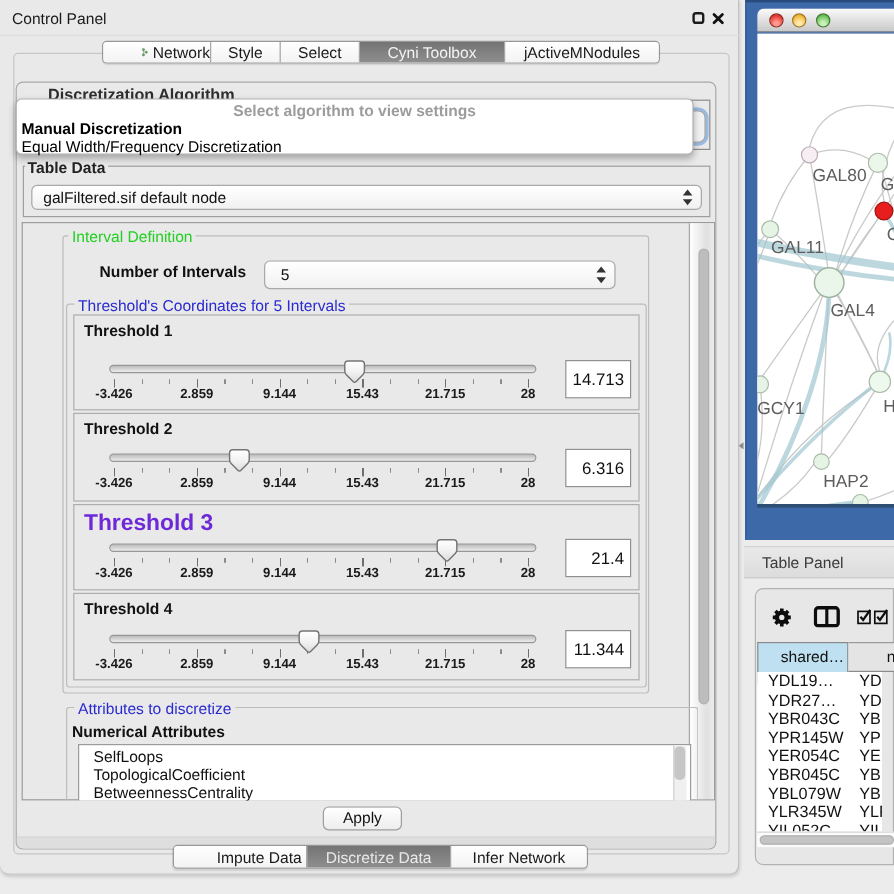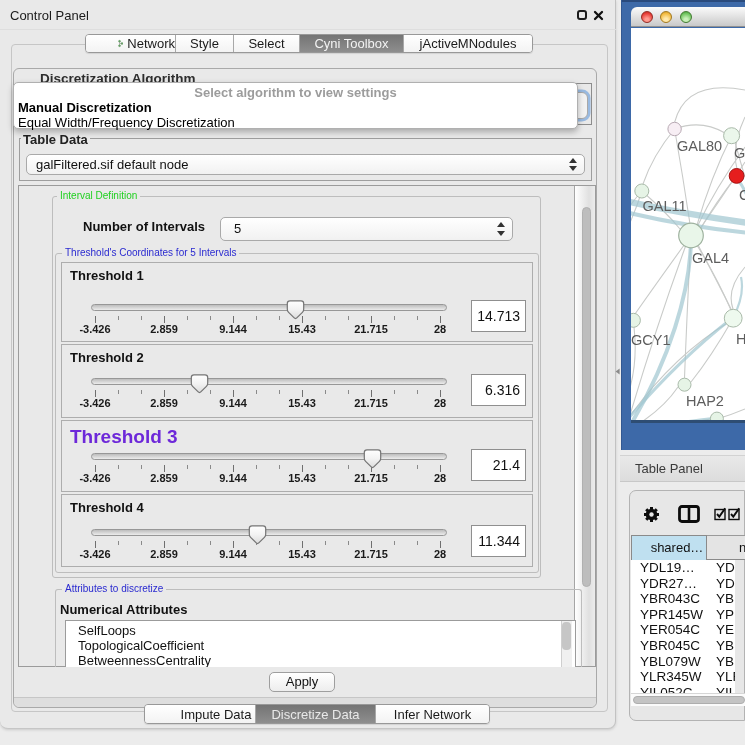--- a/index.html
+++ b/index.html
@@ -10,21 +10,21 @@
 .combo{background:linear-gradient(#ffffff,#f1f1f1);border:1px solid #a9a9a9;border-radius:5px;font-size:13px;color:#111;}
 .arr{position:absolute;right:7px;width:0;height:0;border-left:4px solid transparent;border-right:4px solid transparent;}
 .arrup{border-bottom:5px solid #333;}
 .arrdn{border-top:5px solid #333;}
 .tpanel{background:#e9e9e9;border:1px solid #adadad;}
 .groove{height:7px;border-radius:4px;border:1px solid #979797;background:linear-gradient(#bdbdbd,#ececec);}
 .tickmin{height:4px;background:repeating-linear-gradient(to right,#8a8a8a 0 1px,transparent 1px 23px);}
 .tickmaj{height:7px;background:repeating-linear-gradient(to right,#6f6f6f 0 1px,transparent 1px 69px);}
 .tl{position:absolute;transform:translateX(-50%);font-size:11px;font-weight:bold;color:#1a1a1a;}
 .vbox{width:55px;height:32px;background:#fff;border:1px solid #8f8f8f;font-size:14px;color:#111;text-align:right;padding-right:5px;line-height:30px;}
-.glabel{font-size:10px;background:#e9e9e9;padding:0 3px;}
+.glabel{font-size:13px;background:#e9e9e9;padding:0 3px;}
 </style></head>
 <body>
 
 <div class="a" style="left:0;top:0;width:616px;height:729px;background:#e9e9e9;border-right:1px solid #c2c2c2;border-bottom:1px solid #c6c6c6;border-radius:0 0 8px 8px;box-shadow:0 1px 3px rgba(0,0,0,0.15);"></div>
 <div class="a" style="left:10px;top:8px;font-size:13px;color:#1b1b1b;">Control Panel</div>
 <div class="a" style="left:0;top:29px;width:616px;height:1px;background:#dedede;"></div>
 
 <div class="a" style="left:577px;top:10px;width:10px;height:10px;border:2px solid #1c1c1c;border-radius:3px;"></div>
 <svg class="a" style="left:593px;top:10px;" width="11" height="11" viewBox="0 0 11 11">
     <path d="M2 2 L9 9 M9 2 L2 9" stroke="#111" stroke-width="2.3" stroke-linecap="round"></path>
@@ -39,21 +39,21 @@
   <div class="seg" style="width:89px;">
     <svg width="12" height="17" viewBox="0 0 12 17" style="margin-right:4px;">
         <path d="M3.5 3.5 V13.5 M3.5 8.5 L8.5 8.5" stroke="#888" stroke-width="1.1" fill="none"></path>
         <circle cx="3.5" cy="3.5" r="2.2" fill="#6aa86a" stroke="#3e7a3e" stroke-width="0.8"></circle>
         <circle cx="9" cy="8.5" r="2.2" fill="#6aa86a" stroke="#3e7a3e" stroke-width="0.8"></circle>
         <circle cx="3.5" cy="13.5" r="2.2" fill="#6aa86a" stroke="#3e7a3e" stroke-width="0.8"></circle>
       </svg>
     Network</div>
   <div class="seg" style="width:58px;">Style</div>
   <div class="seg" style="width:66px;">Select</div>
-  <div class="seg sel" style="width:104px;">Cyni Toolbox</div>
+  <div class="seg sel" style="width:121px;">Cyni Toolbox</div>
   <div class="seg" style="width:129px;">jActiveMNodules</div>
 </div>
 
 <div class="a bold" style="left:40px;top:71px;font-size:13.5px;color:#2e2e2e;">Discretization Algorithm</div>
 <div class="a" style="left:19px;top:83px;width:573px;height:42px;border:1px solid #8d8d8d;"></div>
 <div class="a" style="left:440px;top:92px;width:148px;height:27px;border-radius:6px;background:#f2f2f2;border:1px solid #a9a9a9;box-shadow:0 0 0 2.5px rgba(100,155,220,0.6);"></div>
 
 <div class="a" style="left:13px;top:82px;width:565px;height:47px;background:#fff;border:1px solid #b0b0b0;border-radius:5px;box-shadow:0 3px 6px rgba(0,0,0,0.28);z-index:10;"></div>
 <div class="a bold" style="left:13px;top:85px;width:565px;text-align:center;font-size:13px;color:#9c9c9c;z-index:11;">Select algorithm to view settings</div>
 <div class="a bold" style="left:18px;top:100px;font-size:13px;color:#000;z-index:11;">Manual Discretization</div>

